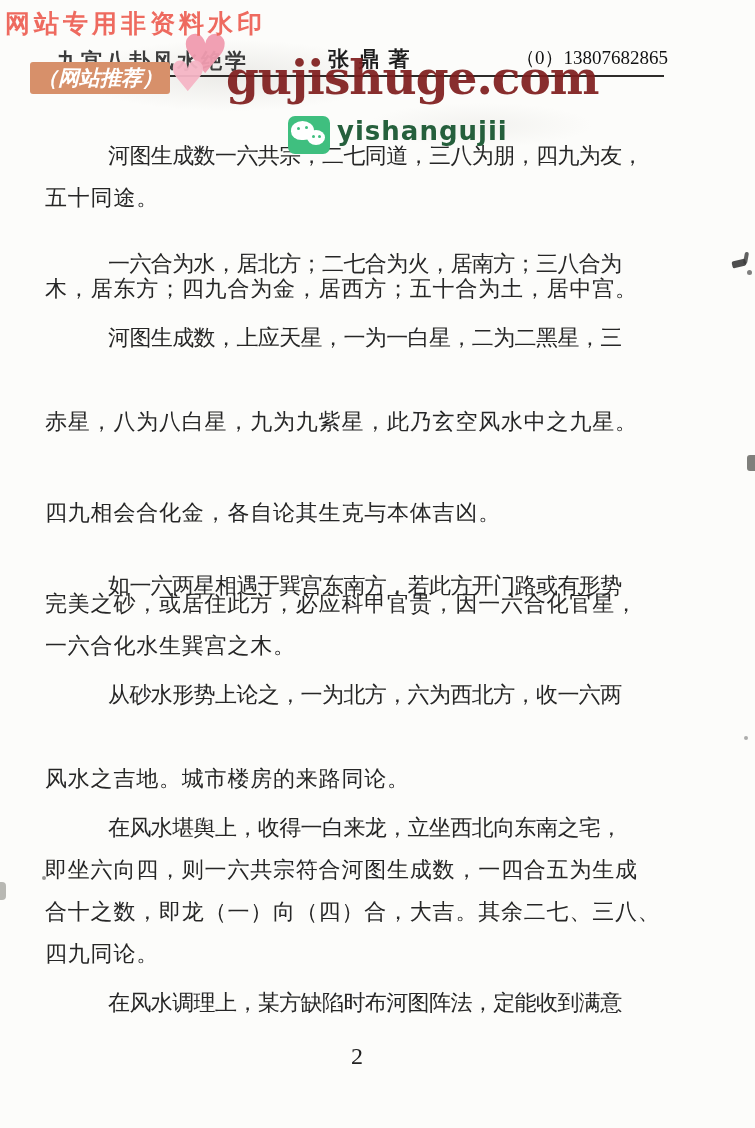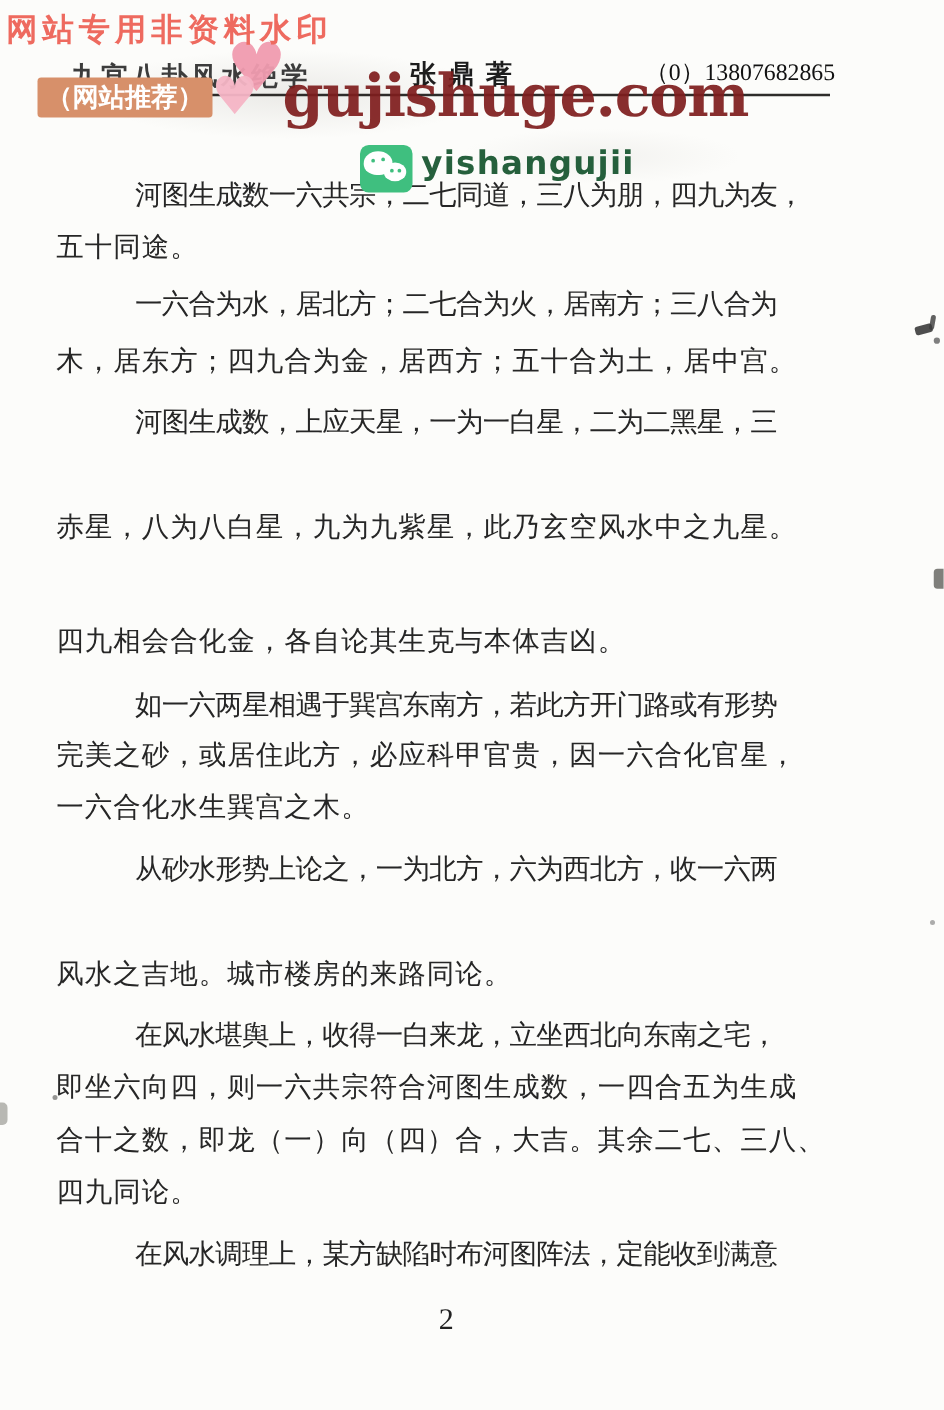--- a/index.html
+++ b/index.html
@@ -34,20 +34,21 @@
   }
   .header-rule{
     position:absolute;left:114px;top:75px;width:550px;height:2px;
     background:#2e2c2a;z-index:1;
   }
   .badge{
     position:absolute;left:30px;top:62px;width:140px;height:32px;
     background:#d7906a;border-radius:3px;
     display:flex;align-items:center;justify-content:center;
     z-index:3;
+    font-style:italic;
   }
   .badge span{
     color:#ffffff;font-weight:bold;font-size:21px;
     font-family:"DejaVu Sans","Liberation Sans",sans-serif;
     white-space:nowrap;line-height:1;
   }
   .heart{
     position:absolute;z-index:4;line-height:1;
     font-family:"DejaVu Sans",sans-serif;
   }
@@ -143,29 +144,29 @@
     <div class="eye e1"></div>
     <div class="eye e2"></div>
     <div class="eye e3"></div>
     <div class="eye e4"></div>
   </div>
   <div class="wechat-id">yishangujii</div>
 
   <div class="line indent" style="top:142px">河图生成数一六共宗，二七同道，三八为朋，四九为友，</div>
   <div class="line cont" style="top:184px">五十同途。</div>
 
-  <div class="line indent" style="top:229px">一六合为水，居北方；二七合为火，居南方；三八合为</div>
+  <div class="line indent" style="top:250px">一六合为水，居北方；二七合为火，居南方；三八合为</div>
   <div class="line cont" style="top:275px">木，居东方；四九合为金，居西方；五十合为土，居中宫。</div>
 
   <div class="line indent" style="top:324px">河图生成数，上应天星，一为一白星，二为二黑星，三</div>
   <div class="line cont" style="top:408px">赤星，八为八白星，九为九紫星，此乃玄空风水中之九星。</div>
 
   <div class="line cont" style="top:499px">四九相会合化金，各自论其生克与本体吉凶。</div>
 
-  <div class="line indent" style="top:550px">如一六两星相遇于巽宫东南方，若此方开门路或有形势</div>
+  <div class="line indent" style="top:572px">如一六两星相遇于巽宫东南方，若此方开门路或有形势</div>
   <div class="line cont" style="top:590px">完美之砂，或居住此方，必应科甲官贵，因一六合化官星，</div>
   <div class="line cont" style="top:632px">一六合化水生巽宫之木。</div>
 
   <div class="line indent" style="top:681px">从砂水形势上论之，一为北方，六为西北方，收一六两</div>
   <div class="line cont" style="top:765px">风水之吉地。城市楼房的来路同论。</div>
 
   <div class="line indent" style="top:814px">在风水堪舆上，收得一白来龙，立坐西北向东南之宅，</div>
   <div class="line cont" style="top:856px">即坐六向四，则一六共宗符合河图生成数，一四合五为生成</div>
   <div class="line cont" style="top:898px">合十之数，即龙（一）向（四）合，大吉。其余二七、三八、</div>
   <div class="line cont" style="top:940px">四九同论。</div>

